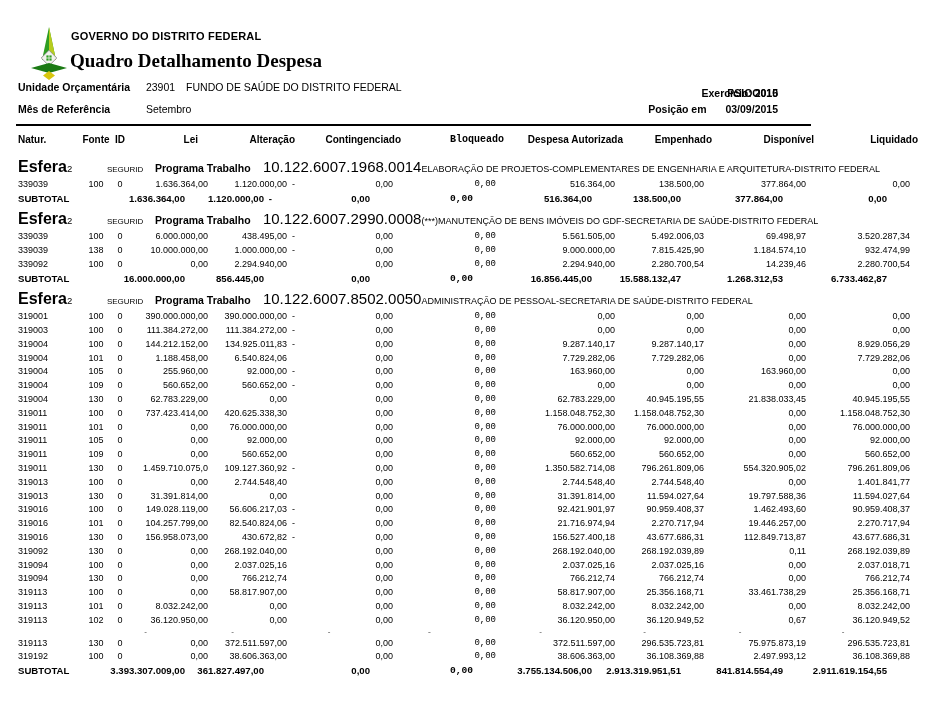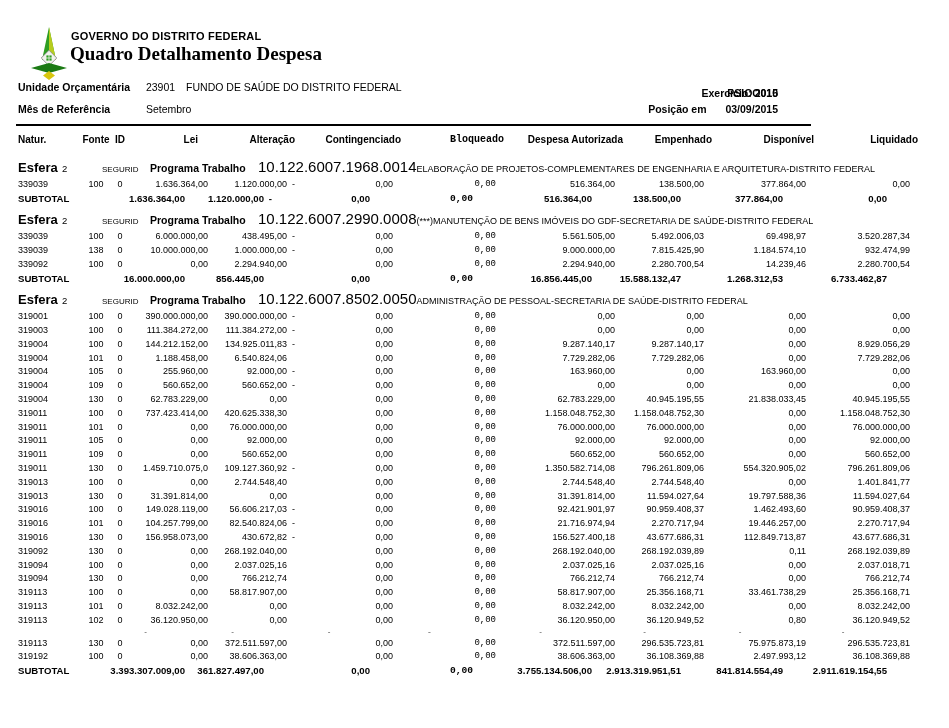--- a/index.html
+++ b/index.html
@@ -1,39 +1,39 @@
 <!DOCTYPE html>
 <html><head>
 <meta charset="utf-8">
 <style>
   html,body{margin:0;padding:0;background:#fff;overflow:hidden;}
   body{width:949px;height:728px;font-family:"Liberation Sans",sans-serif;color:#000;position:relative;}
   .page{position:relative;width:827px;height:728px;background:#fff;}
   
   .logo{position:absolute;left:30px;top:26px;}
   .org{position:absolute;left:71px;top:30px;font-size:11px;font-weight:bold;letter-spacing:.2px;white-space:nowrap;}
-  .rtitle{position:absolute;left:70px;top:43px;font-family:"Liberation Serif",serif;font-size:19px;font-weight:bold;white-space:nowrap;}
+  .rtitle{position:absolute;left:70px;top:50px;font-family:"Liberation Serif",serif;font-size:19px;font-weight:bold;white-space:nowrap;}
   .exerc{position:absolute;right:49px;top:87px;font-size:10.5px;font-weight:bold;white-space:nowrap;}
   .pcode{position:absolute;right:49px;top:87px;font-size:10.5px;font-weight:bold;}
   .pos{position:absolute;right:49px;top:103px;font-size:10.5px;font-weight:bold;white-space:nowrap;}
   .pos .pos-val{margin-left:16px;}
   .unit{position:absolute;left:18px;top:81px;font-size:10.5px;white-space:nowrap;}
   .mes{position:absolute;left:18px;top:103px;font-size:10.5px;white-space:nowrap;}
   .lbl{font-weight:bold;display:inline-block;width:125px;}
   .ucode{display:inline-block;margin-right:8px;}
   .rule{position:absolute;top:124px;left:16px;right:16px;height:2px;background:#000;}
   
   .tbl{position:absolute;top:133px;left:18px;width:877px;}
   .hrow{display:flex;font-weight:bold;font-size:10px;height:14px;line-height:14px;}
   .row{display:flex;font-size:9px;height:13.8px;line-height:13.8px;}
   .subtotal{font-weight:bold;font-size:9.6px;height:14.5px;line-height:13.5px;}
   .stlabel{flex:0 0 88px;width:88px;}
   .esfera-line{display:flex;align-items:baseline;margin:6px 0 4px;height:14px;line-height:14px;white-space:nowrap;}
   [data-name="report-body"] .esfera-line:first-child{margin-top:13px;}
-  .e-label{flex:0 0 44px;font-weight:bold;font-size:13px;}
+  .e-label{flex:0 0 44px;font-weight:bold;font-size:16px;}
   .e-val{flex:0 0 40px;font-size:9.5px;}
   .e-sphere{flex:0 0 48px;font-size:8px;}
   .e-plabel{flex:0 0 108px;font-weight:bold;font-size:10.5px;}
   .e-code{flex:0 0 100px;font-size:15px;}
   .e-title{flex:1 1 auto;font-size:9px;}
   .c{flex:0 0 auto;}
   .c0{width:40px;text-align:left;}
   .c1{width:30px;text-align:center;margin-left:23px;}
   .c2{width:18px;text-align:center;}
   .c3{width:79px;}.c4{width:87px;}.c5{width:98px;}.c6{width:103px;font-family:Liberation Mono, monospace;}
@@ -987,21 +987,21 @@
           <span class="c cn c6" data-name="amount-cell-bloqueado">
             <span class="num" data-name="amount-value">0,00</span>
           </span>
           <span class="c cn c7" data-name="amount-cell-despesa-autorizada">
             <span class="num" data-name="amount-value">36.120.950,00</span>
           </span>
           <span class="c cn c8" data-name="amount-cell-empenhado">
             <span class="num" data-name="amount-value">36.120.949,52</span>
           </span>
           <span class="c cn c9" data-name="amount-cell-disponivel">
-            <span class="num" data-name="amount-value">0,80</span>
+            <span class="num" data-name="amount-value">0,67</span>
           </span>
           <span class="c cn c10" data-name="amount-cell-liquidado">
             <span class="num" data-name="amount-value">36.120.949,52</span>
           </span>
         </div>
         <div class="dashrow" data-name="dash-separator-row">
           <span class="c" data-name="dash-spacer" style="width: 88px;"></span>
           <span class="c c3" data-name="dash-mark">-</span>
           <span class="c c4" data-name="dash-mark" style="width: 95px;">-</span>
           <span class="c c5" data-name="dash-mark">-</span>

